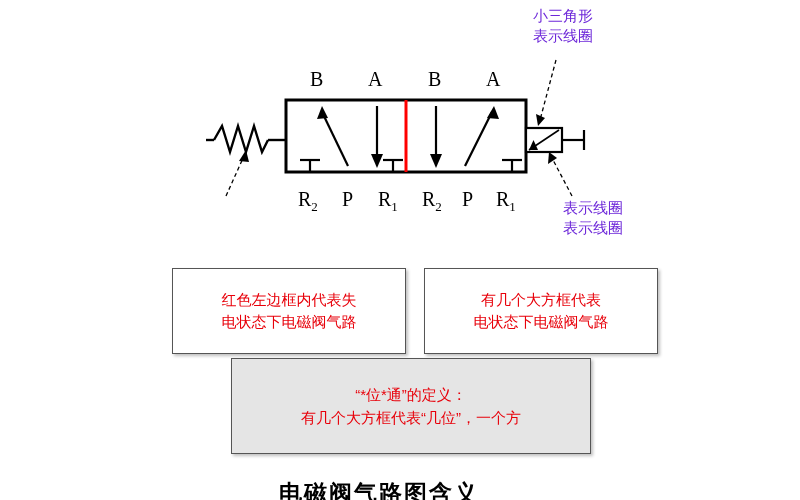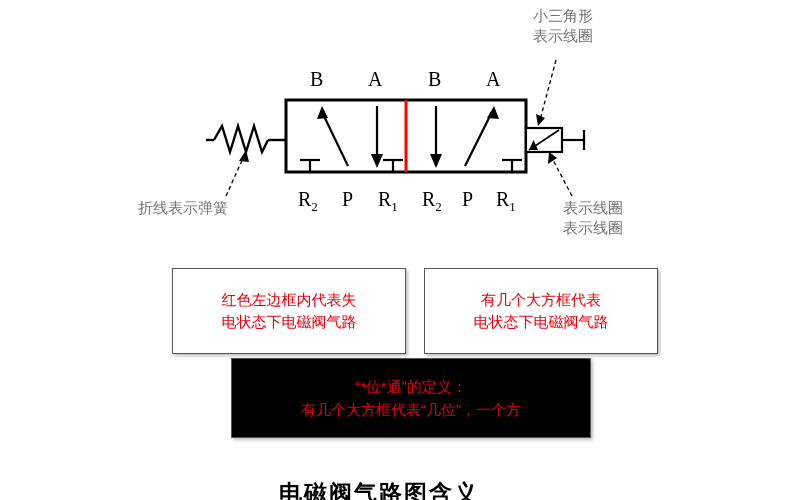--- a/index.html
+++ b/index.html
@@ -20,21 +20,21 @@
     width: 800px;
     height: 500px;
   }
   .abs { position: absolute; }
 
   
   .anno {
     font-family: "Liberation Sans", "DejaVu Sans", sans-serif;
     font-size: 15px;
     line-height: 20px;
-    color: #737373;
+    color: #6d28d9;
     white-space: nowrap;
   }
   .anno-top-right {
     left: 533px;
     top: 6px;
     text-align: left;
   }
   .anno-left-bottom {
     left: 138px;
     top: 198px;
@@ -64,27 +64,27 @@
     color: #e8000a;
     font-family: "Liberation Sans", "DejaVu Sans", sans-serif;
     font-size: 15px;
     line-height: 22px;
     padding: 20px 10px;
     text-align: center;
     white-space: nowrap;
   }
   .defbox {
     border: 1px solid #555;
-    background: #000000;
+    background: #e5e5e5;
     box-shadow: 2px 2px 3px rgba(0,0,0,0.25);
     color: #e8000a;
     font-family: "Liberation Sans", "DejaVu Sans", sans-serif;
     font-size: 15px;
     line-height: 23px;
-    padding: 16px 14px;
+    padding: 24px 14px;
     text-align: center;
     white-space: nowrap;
   }
   .caption {
     font-family: "Liberation Sans", "DejaVu Sans", sans-serif;
     font-size: 23px;
     font-weight: bold;
     color: #000;
     letter-spacing: 2px;
     white-space: nowrap;
@@ -160,21 +160,20 @@
 
   <div class="abs letter" style="left:422px; top:188px;"><span>R</span><span class="sub">2</span></div>
   <div class="abs letter" style="left:462px; top:188px;">P</div>
   <div class="abs letter" style="left:496px; top:188px;"><span>R</span><span class="sub">1</span></div>
 
   <div class="abs anno anno-top-right">
     <div>小三角形</div>
     <div>表示线圈</div>
   </div>
 
-  <div class="abs anno anno-left-bottom">折线表示弹簧</div>
 
   <div class="abs anno anno-right-bottom">
     <div>表示线圈</div>
     <div>表示线圈</div>
   </div>
 
   <div class="abs redbox" style="left:172px; top:268px; width:212px;">
     <div>红色左边框内代表失</div>
     <div>电状态下电磁阀气路</div>
   </div>

